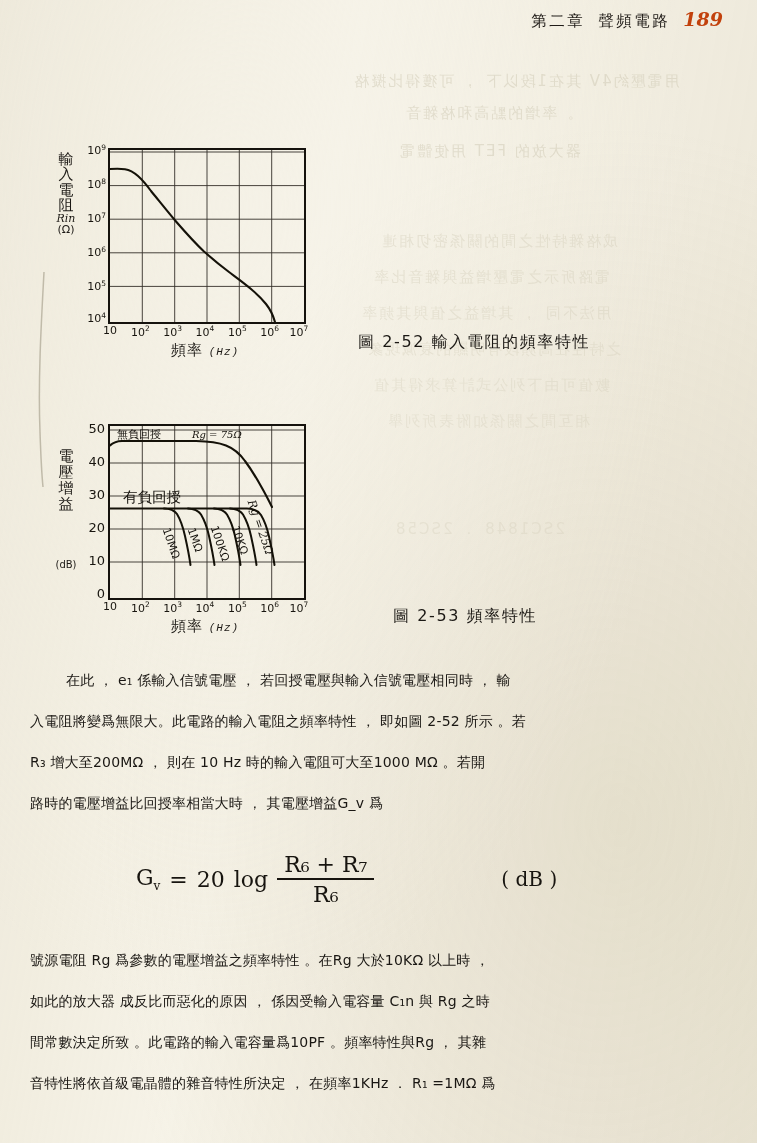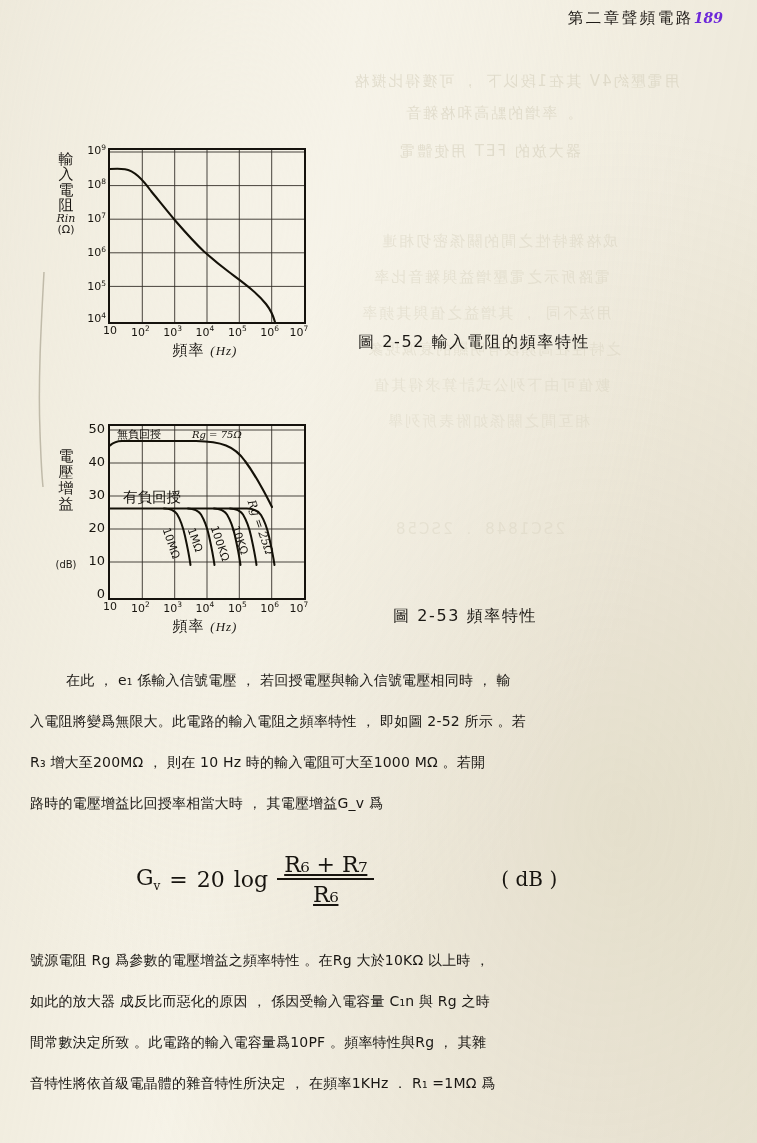--- a/index.html
+++ b/index.html
@@ -28,27 +28,27 @@
     position:absolute;pointer-events:none;
     color:#cfc9b4;opacity:.5;
     transform:scaleX(-1);
     font-size:15px;letter-spacing:2px;white-space:nowrap;
     font-family:"DejaVu Sans","Liberation Sans",sans-serif;
   }
 
   
   .header{
     position:absolute;top:8px;right:34px;
-    display:flex;align-items:baseline;
+    display:flex;align-items:baseline;gap:13px;
   }
   .header .chap{font-size:15.5px;letter-spacing:2.5px;color:#201c18;}
   .header .sect{font-size:15.5px;letter-spacing:2.5px;color:#201c18;}
   .header .pgno{
     font-family:"DejaVu Serif","Liberation Serif",serif;
-    font-size:14px;font-weight:bold;font-style:italic;color:#6d28d9;
+    font-size:19px;font-weight:bold;font-style:italic;color:#c2410c;
   }
 
   
   .fig{position:absolute;}
   #fig1{left:56px;top:148px;}
   #fig2{left:56px;top:424px;}
 
   .fig-row{display:flex;align-items:flex-start;}
   .ylab{
     display:flex;flex-direction:column;align-items:center;
@@ -82,21 +82,21 @@
   .xaxis{position:relative;height:15px;}
   .xtick{
     position:absolute;top:0;font-size:11px;color:#18150f;
     transform:translateX(-50%);white-space:nowrap;
   }
   .xtick sup{font-size:7.5px;}
   .xtitle{
     text-align:center;font-size:15px;margin-top:2px;color:#1c1915;
     letter-spacing:1px;
   }
-  .xtitle .hz{font-size:13px;font-style:italic;font-family:Liberation Serif, serif;}
+  .xtitle .hz{font-size:11px;font-style:italic;font-family:Liberation Mono, monospace;}
   .caption{
     position:absolute;font-size:16px;letter-spacing:1.6px;color:#1b1814;
     white-space:nowrap;
   }
   #cap1{left:358px;top:332px;}
   #cap2{left:393px;top:606px;}
 
   
   .ann{position:absolute;font-size:14px;color:#15120d;white-space:nowrap;}
   .ann-it{font-style:italic;font-family:"DejaVu Serif","Liberation Serif",serif;font-size:10px;}
@@ -116,21 +116,21 @@
   .bodytext p{margin:0;text-align:justify;text-justify:inter-character;}
   .ind{display:inline-block;width:36px;}
 
   
   .formula{
     position:absolute;left:136px;top:852px;
     display:flex;align-items:center;gap:9px;
     font-family:"DejaVu Serif","Liberation Serif",serif;
     font-size:22px;color:#17140f;
   }
-  .frac{display:inline-flex;flex-direction:column;align-items:center;text-decoration:underline;}
+  .frac{display:inline-flex;flex-direction:column;align-items:center;}
   .frac .num{padding:0 7px 1px 7px;}
   .frac .bar{width:100%;height:1.6px;background:#17140f;}
   .frac .den{padding:2px 7px 0 7px;}
   .formula .unit{margin-left:118px;font-size:20px;}
   .formula sub{font-size:12px;}
 </style>
 </head>
 <body>
 
 <div class="paper-texture"></div>

